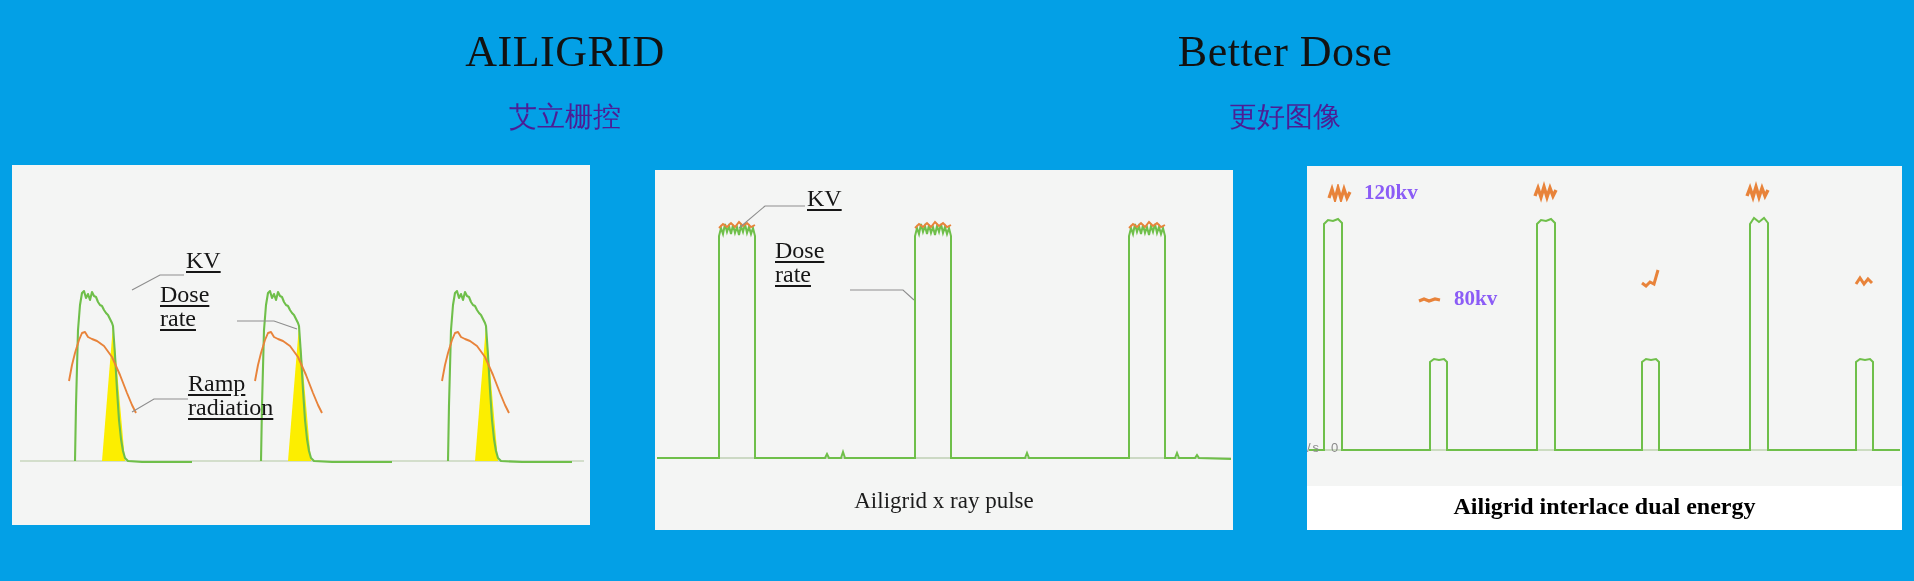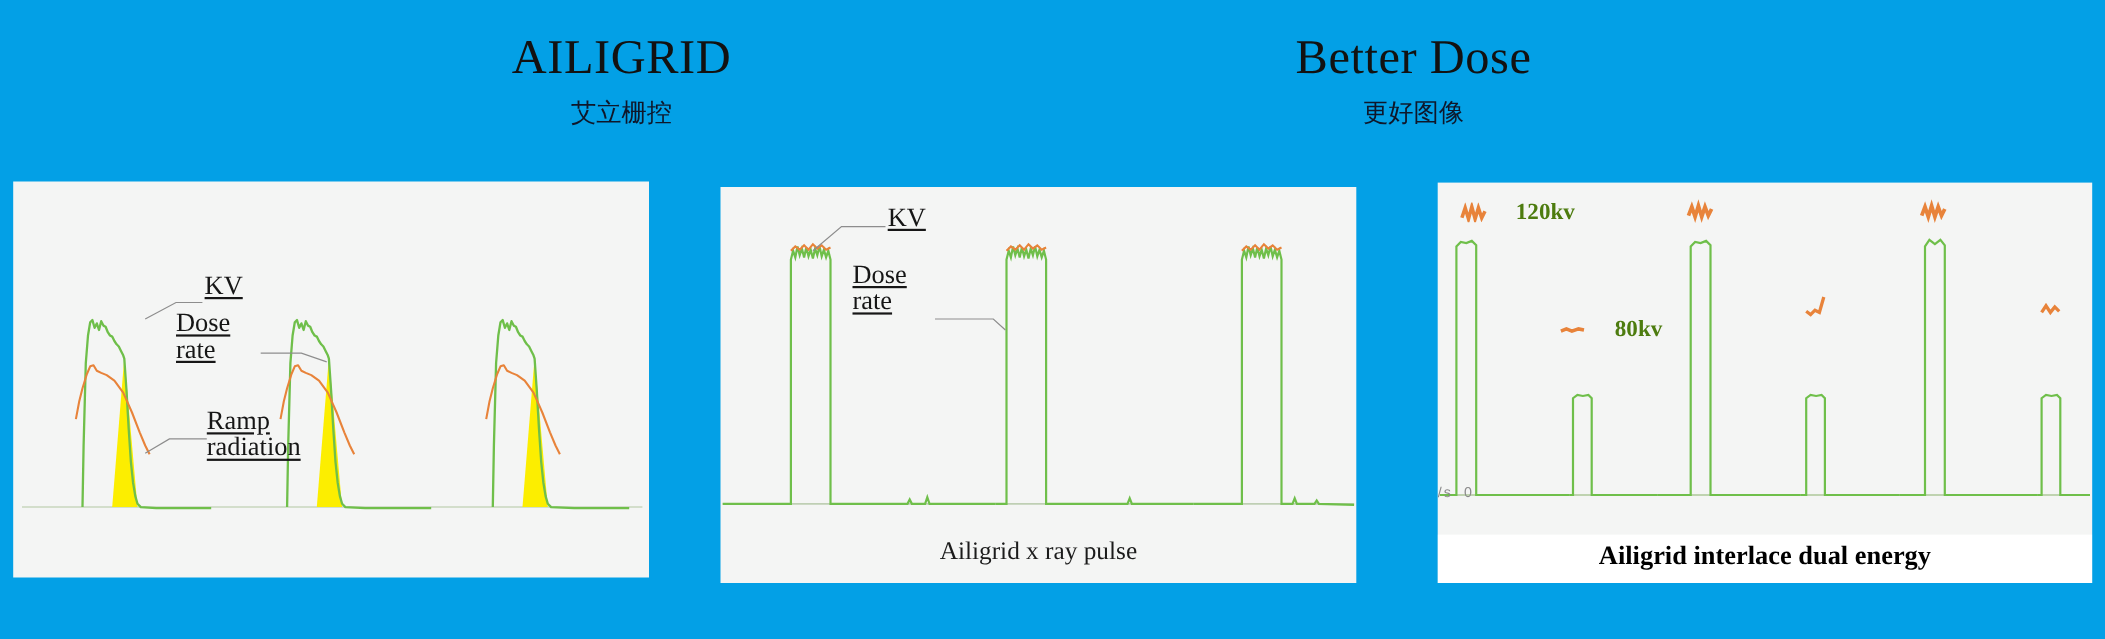--- a/index.html
+++ b/index.html
@@ -33,25 +33,25 @@
     font-family: "Liberation Serif", serif;
     font-size: 44px;
     line-height: 52px;
     font-weight: 400;
     letter-spacing: 0.5px;
     white-space: nowrap;
     color: #121212;
   }
   .headline-cn {
     font-family: "DejaVu Sans", sans-serif;
-    font-size: 23px;
+    font-size: 28px;
     line-height: 30px;
-    margin-top: 10px;
+    margin-top: 24px;
     white-space: nowrap;
-    color: #0f172a;
+    color: #4c1d95;
   }
   #hg0 { left: 400px; width: 330px; }
   #hg1 { left: 740px; width: 350px; }
   #hg2 { left: 1110px; width: 350px; }
 
   
   .panel {
     position: absolute;
     background: #F4F5F4;
     overflow: hidden;
@@ -97,25 +97,25 @@
     color: #161616;
     white-space: pre-line;
     line-height: 1.02;
   }
   .annot.u { text-decoration: underline; text-underline-offset: 3px; }
 
   .legend-row {
     position: absolute;
     display: flex;
     align-items: center;
-    gap: 25px;
+    gap: 11px;
     font-family: "Liberation Serif", serif;
     font-size: 21px;
     font-weight: bold;
-    color: #4d7c0f;
+    color: #8b5cf6;
   }
   .legend-glyph { display: block; }
 
   .axis-label {
     position: absolute;
     font-family: "Liberation Sans", sans-serif;
     font-size: 13px;
     color: #8a8a8a;
     letter-spacing: 2px;
   }

